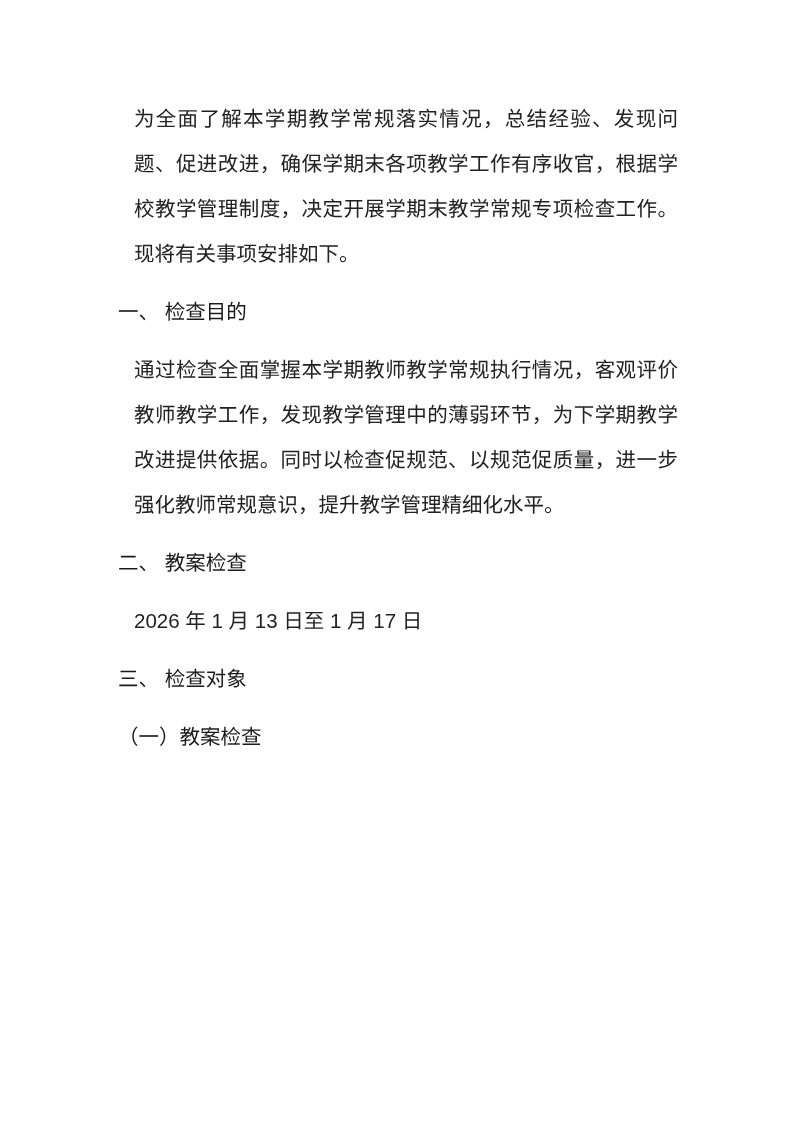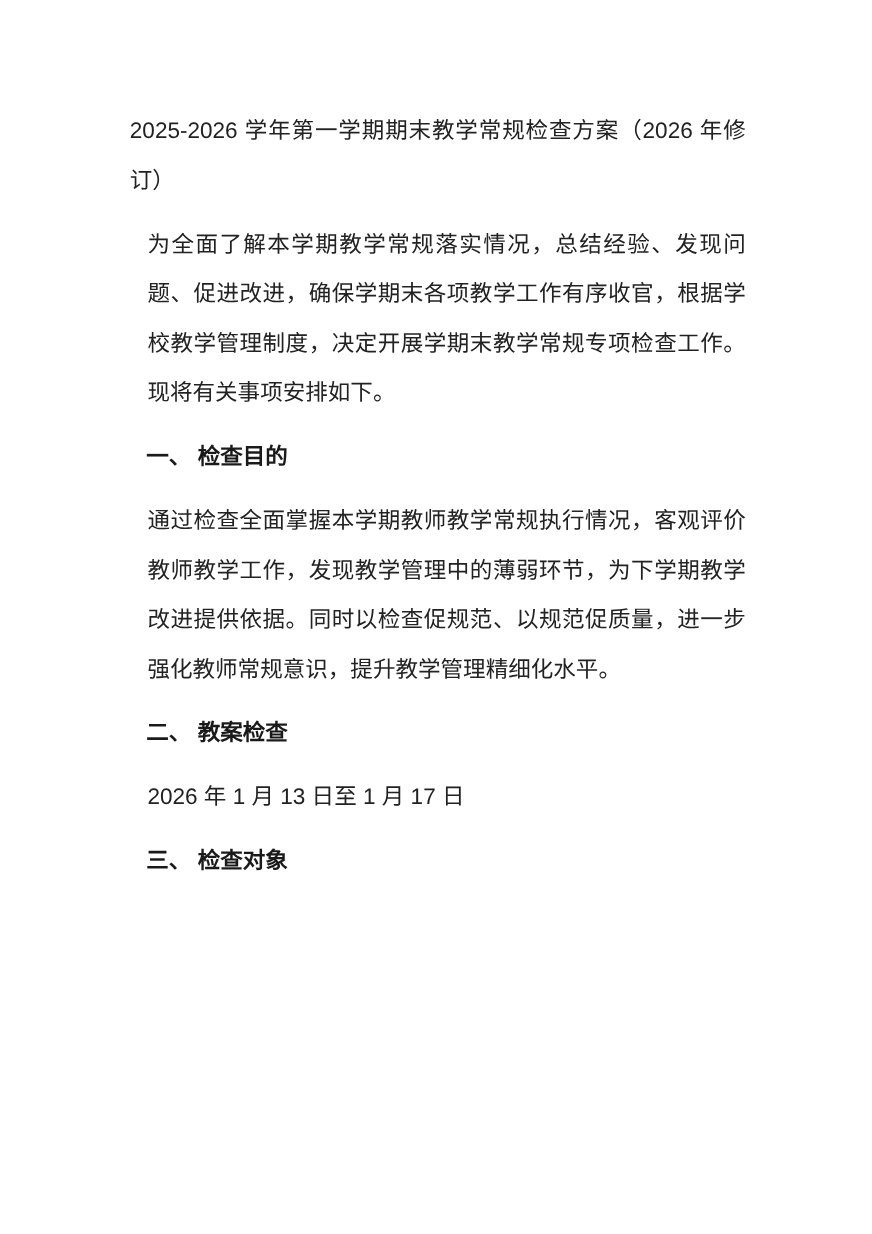--- a/index.html
+++ b/index.html
@@ -42,42 +42,42 @@
   }
   .para {
     margin: 0 0 13px 16px;
     text-align: justify;
     color: var(--text-color);
   }
   .para:last-child { margin-bottom: 0; }
   .heading {
     font-size: 20.5px;
     line-height: 45px;
-    font-weight: 700;
-    margin: 0 0 13px 15px;
+    font-weight: 400;
+    margin: 0 0 13px 0;
     color: var(--heading-color);
   }
 </style>
 </head>
 <body>
 
 <div class="page">
   <div class="content">
 
-    <h1 class="doc-title">2025-2026 学年第一学期期末教学常规检查方案（2026 年修订）</h1>
 
     <p class="para">为全面了解本学期教学常规落实情况，总结经验、发现问题、促进改进，确保学期末各项教学工作有序收官，根据学校教学管理制度，决定开展学期末教学常规专项检查工作。现将有关事项安排如下。</p>
 
     <h2 class="heading">一、 检查目的</h2>
 
     <p class="para">通过检查全面掌握本学期教师教学常规执行情况，客观评价教师教学工作，发现教学管理中的薄弱环节，为下学期教学改进提供依据。同时以检查促规范、以规范促质量，进一步强化教师常规意识，提升教学管理精细化水平。</p>
 
     <h2 class="heading">二、 教案检查</h2>
 
     <p class="para">2026 年 1 月 13 日至 1 月 17 日</p>
 
     <h2 class="heading">三、 检查对象</h2>
 
 
 
+    <h3 class="heading">（一）教案检查</h3>
 
   </div>
 </div>
 
 </body></html>

